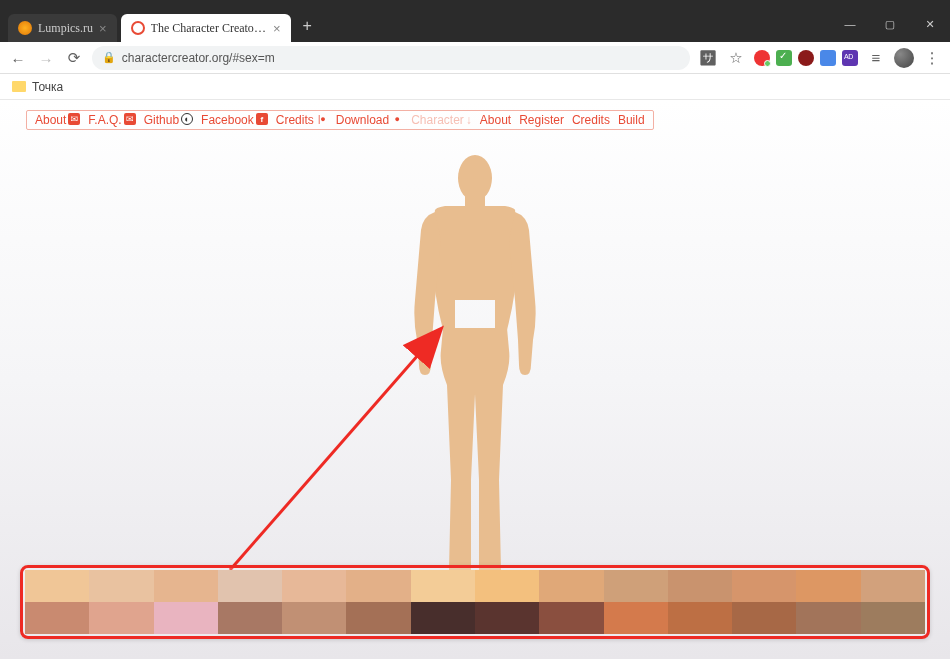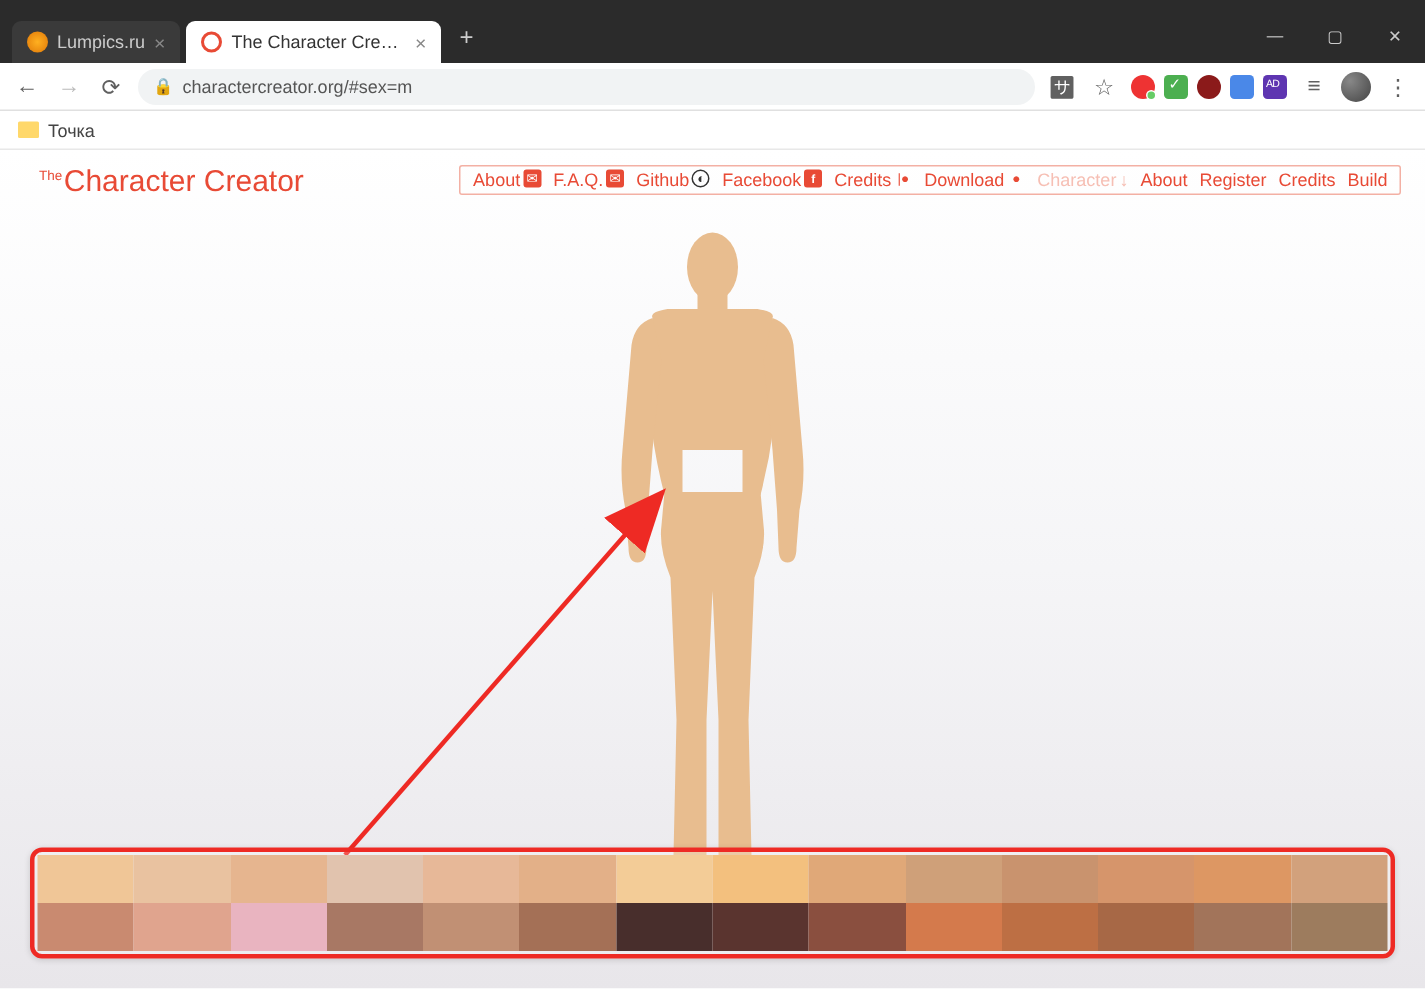--- a/index.html
+++ b/index.html
@@ -3,21 +3,21 @@
 <meta charset="utf-8">
 <style>
 * { margin: 0; padding: 0; box-sizing: border-box; }
 body { width: 950px; height: 659px; font-family: Arial, sans-serif; overflow: hidden; background: #fff; position: relative; }
 
 .titlebar { height: 10px; background: #2b2b2b; }
 
 .tabstrip { height: 32px; background: #2b2b2b; display: flex; align-items: flex-end; padding-left: 8px; position: relative; }
 .tab { height: 28px; padding: 0 10px; display: flex; align-items: center; gap: 6px; font-size: 12px; color: #ccc; border-radius: 6px 6px 0 0; background: #3a3a3a; margin-right: 4px; max-width: 170px; }
 .tab.active { background: #fff; color: #333; }
-.tab-title { white-space: nowrap; overflow: hidden; text-overflow: ellipsis; flex: 1; }
+.tab-title { white-space: nowrap; overflow: hidden; text-overflow: ellipsis; flex: 1; font-family: Liberation Serif, serif; }
 .tab .close { font-size: 13px; color: #888; }
 .tab-favicon-orange { width: 14px; height: 14px; border-radius: 50%; background: radial-gradient(circle, #ffb020, #e07808); flex-shrink: 0; }
 .tab-favicon-cc { width: 14px; height: 14px; border-radius: 50%; background: #fff; border: 2px solid #e84a35; flex-shrink: 0; position: relative; }
 .newtab { color: #ccc; font-size: 16px; padding: 4px 8px; align-self: center; }
 
 .win-controls { position: absolute; right: 0; top: 0; display: flex; }
 .win-btn { width: 40px; height: 28px; display: flex; align-items: center; justify-content: center; color: #ccc; font-size: 11px; }
 
 .addrbar { height: 32px; background: #fff; display: flex; align-items: center; padding: 0 8px; gap: 8px; border-bottom: 1px solid #e0e0e0; }
 .nav-icon { color: #606060; font-size: 15px; width: 20px; text-align: center; }
@@ -110,23 +110,20 @@
   <span class="nav-icon">⋮</span>
 </div>
 
 <div class="bookmarks">
   <span class="folder"></span>
   <span>Точка</span>
 </div>
 
 <div class="page">
   <div class="app-header">
-    <div class="logo">
-      <span class="the">The</span><span>Character Creator</span>
-    </div>
     <div class="menu-bar">
       <a>
           <span>About</span> 
           <span class="mi mail">✉</span>
         </a>
       <a>
           <span>F.A.Q.</span> 
           <span class="mi mail">✉</span>
         </a>
       <a>

